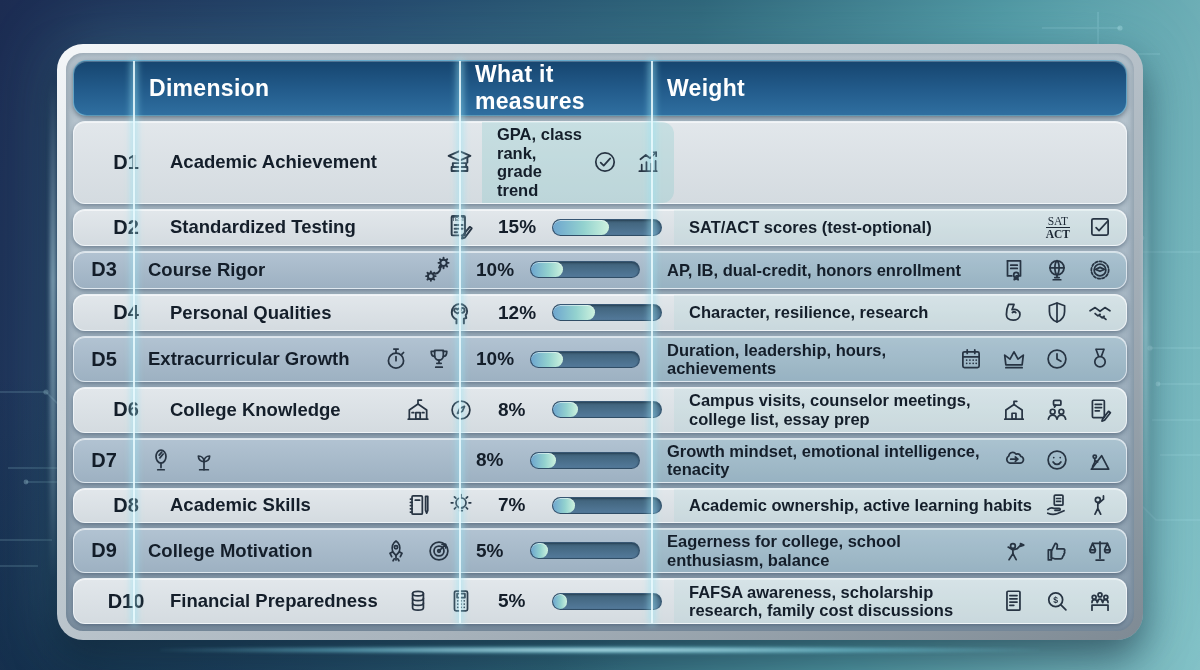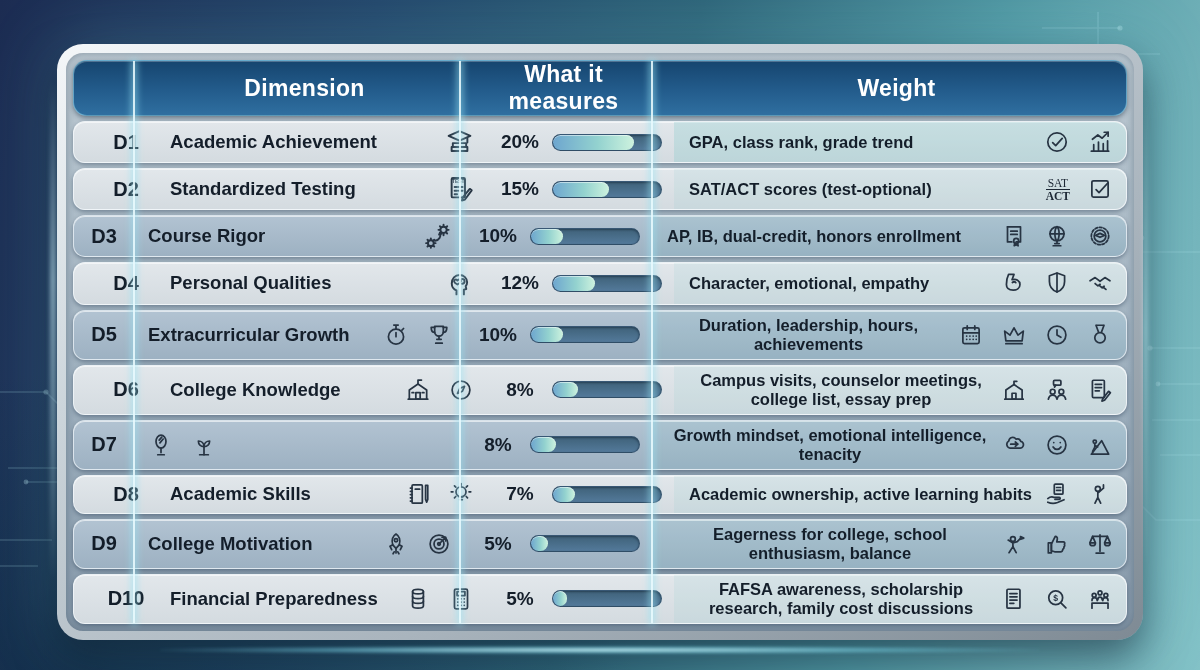--- a/index.html
+++ b/index.html
@@ -21,21 +21,21 @@
 
   
   .panel{position:absolute;left:57px;top:44px;width:1086px;height:596px;z-index:2;
     border-radius:26px;padding:9px;box-sizing:border-box;
     background:linear-gradient(150deg,#f4f7f9 0%,#ccd5db 30%,#a9b4bd 65%,#7e8a94 100%);
     box-shadow:0 18px 42px rgba(4,18,34,.55), 0 0 70px rgba(130,225,240,.28);}
   .panel-inner{position:relative;width:100%;height:100%;box-sizing:border-box;
     border-radius:17px;padding:7px;
     background:linear-gradient(180deg,#bcc9d2 0%,#9fb1bf 55%,#879aab 100%);
     box-shadow:inset 0 0 8px rgba(20,40,60,.35);
-    display:flex;flex-direction:column;gap:5px;text-align:center;}
+    display:flex;flex-direction:column;gap:5px;}
 
   
   .vline{position:absolute;top:8px;bottom:8px;width:2px;z-index:6;
     background:rgba(228,249,253,.92);box-shadow:0 0 7px 1.5px rgba(150,230,245,.75);}
   .vl1{left:67px}.vl2{left:393px}.vl3{left:585px}
 
   
   .hrow{flex:0 0 52px;display:grid;grid-template-columns:60px 326px 192px 1fr;align-items:center;
     border-radius:14px;z-index:4;
     background:linear-gradient(180deg,#16456f 0%,#235c8c 55%,#2f6fa0 100%);
@@ -125,26 +125,20 @@
           <span class="dim-text">Academic Achievement</span>
           <span class="icons">
               <svg class="ic big" viewBox="0 0 24 24">
                 <path d="M12 2.5 21 6.5 12 10.5 3 6.5Z"></path>
                 <path d="M18.5 8.2V12"></path>
                 <path d="M6.5 12.5h11v3.2h-11z"></path>
                 <path d="M5.5 15.7h13v3.4h-13z"></path>
               </svg>
             </span>
         </div>
-        <div class="cell c-weight">
-          <span class="pct">20%</span>
-          <span class="bar">
-              <span class="fill" style="width: 75%;"></span>
-            </span>
-        </div>
         <div class="cell c-meas">
           <span class="meas-text">GPA, class rank, grade trend</span>
           <span class="icons">
             <svg class="ic" viewBox="0 0 24 24">
                 <circle cx="12" cy="12" r="8.5"></circle>
                 <path d="M8 12.6l2.8 2.8 6-6.8"></path>
               </svg>
             <svg class="ic" viewBox="0 0 24 24">
                 <path d="M4 20.5h16"></path>
                 <path d="M6.2 14.5v6M10.6 12v8.5M15 13.5v7M19 11v9.5"></path>
@@ -247,21 +241,21 @@
               </svg>
             </span>
         </div>
         <div class="cell c-weight">
           <span class="pct">12%</span>
           <span class="bar">
               <span class="fill" style="width: 39%;"></span>
             </span>
         </div>
         <div class="cell c-meas">
-          <span class="meas-text">Character, emotional, empathy</span>
+          <span class="meas-text">Character, resilience, research</span>
           <span class="icons">
             <svg class="ic" viewBox="0 0 24 24">
                 <path d="M7 4h5l-1.8 5c3.8-1.2 7.3.8 7.3 4.3 0 3.2-2.6 5.2-6.2 5.2-3.2 0-6.3-1.5-6.3-5.2 0-3.8 1-7.3 2-9.3z"></path>
                 <path d="M10.5 11.5c1-.8 2.4-.8 3.2.2"></path>
               </svg>
             <svg class="ic" viewBox="0 0 24 24">
                 <path d="M12 2.8l7 2.5v5.2c0 4.8-2.9 8.2-7 9.7-4.1-1.5-7-4.9-7-9.7V5.3z"></path>
                 <path d="M12 2.8v17.4"></path>
               </svg>
             <svg class="ic" viewBox="0 0 24 24">

